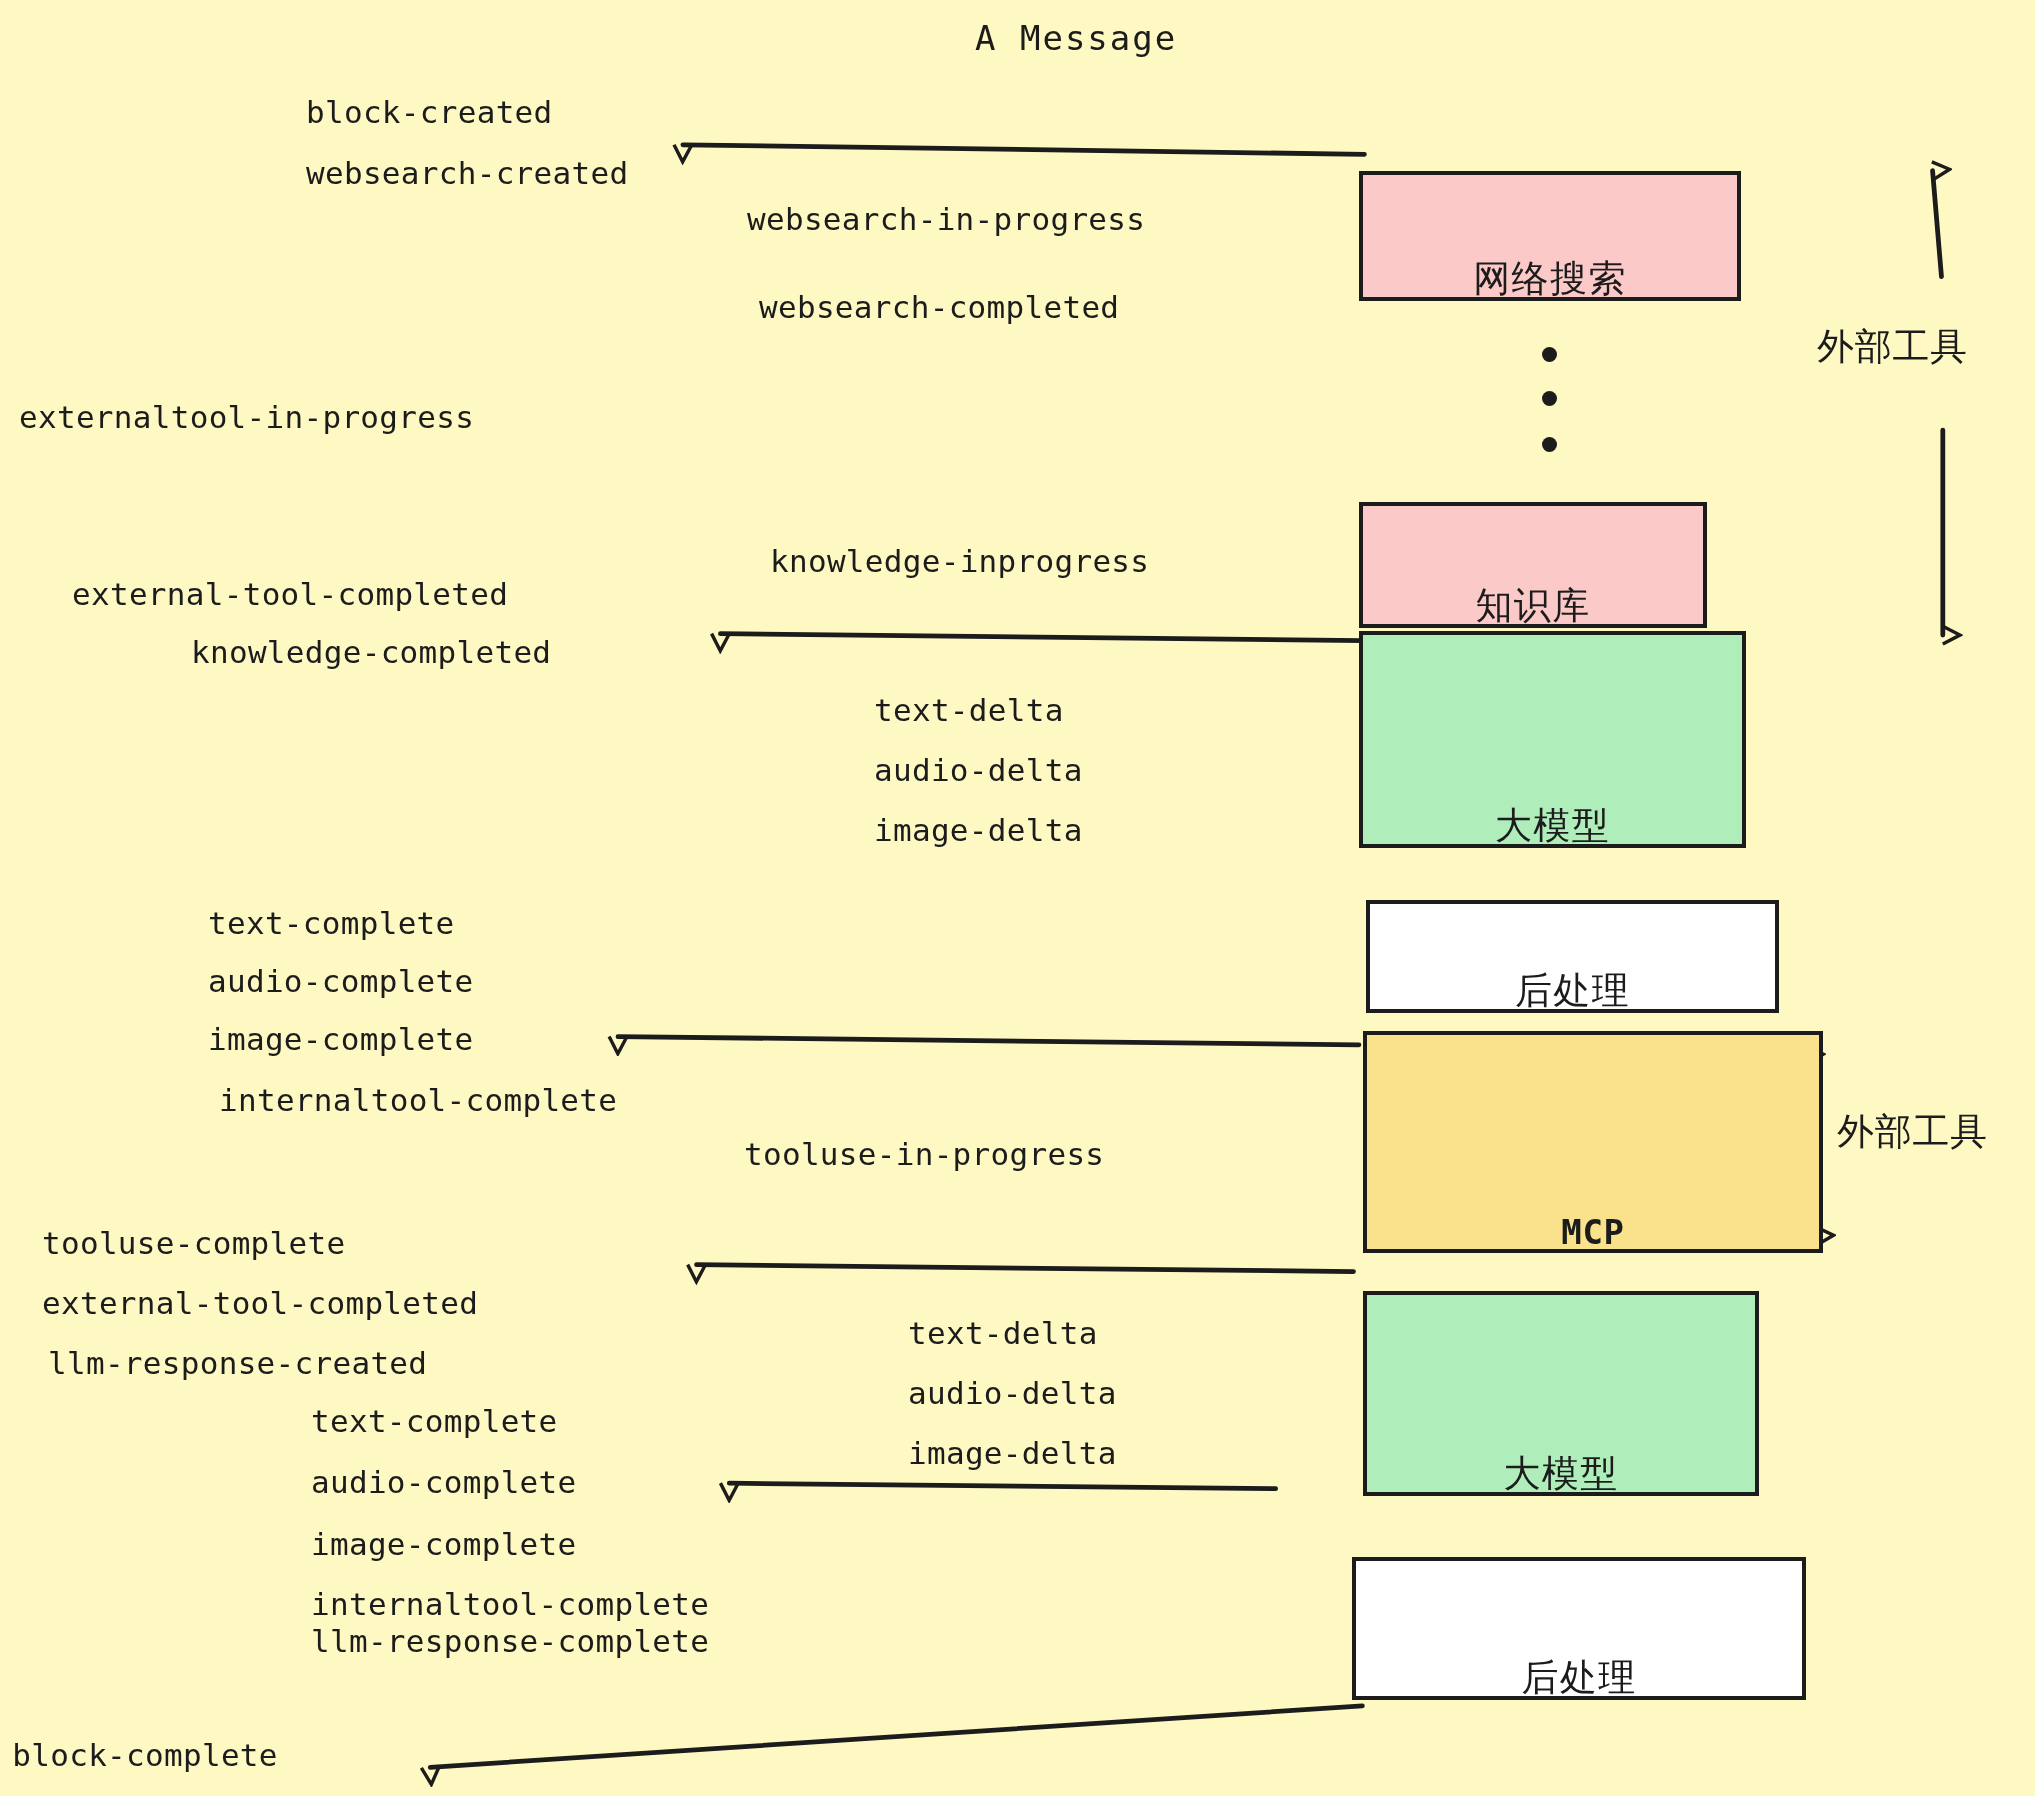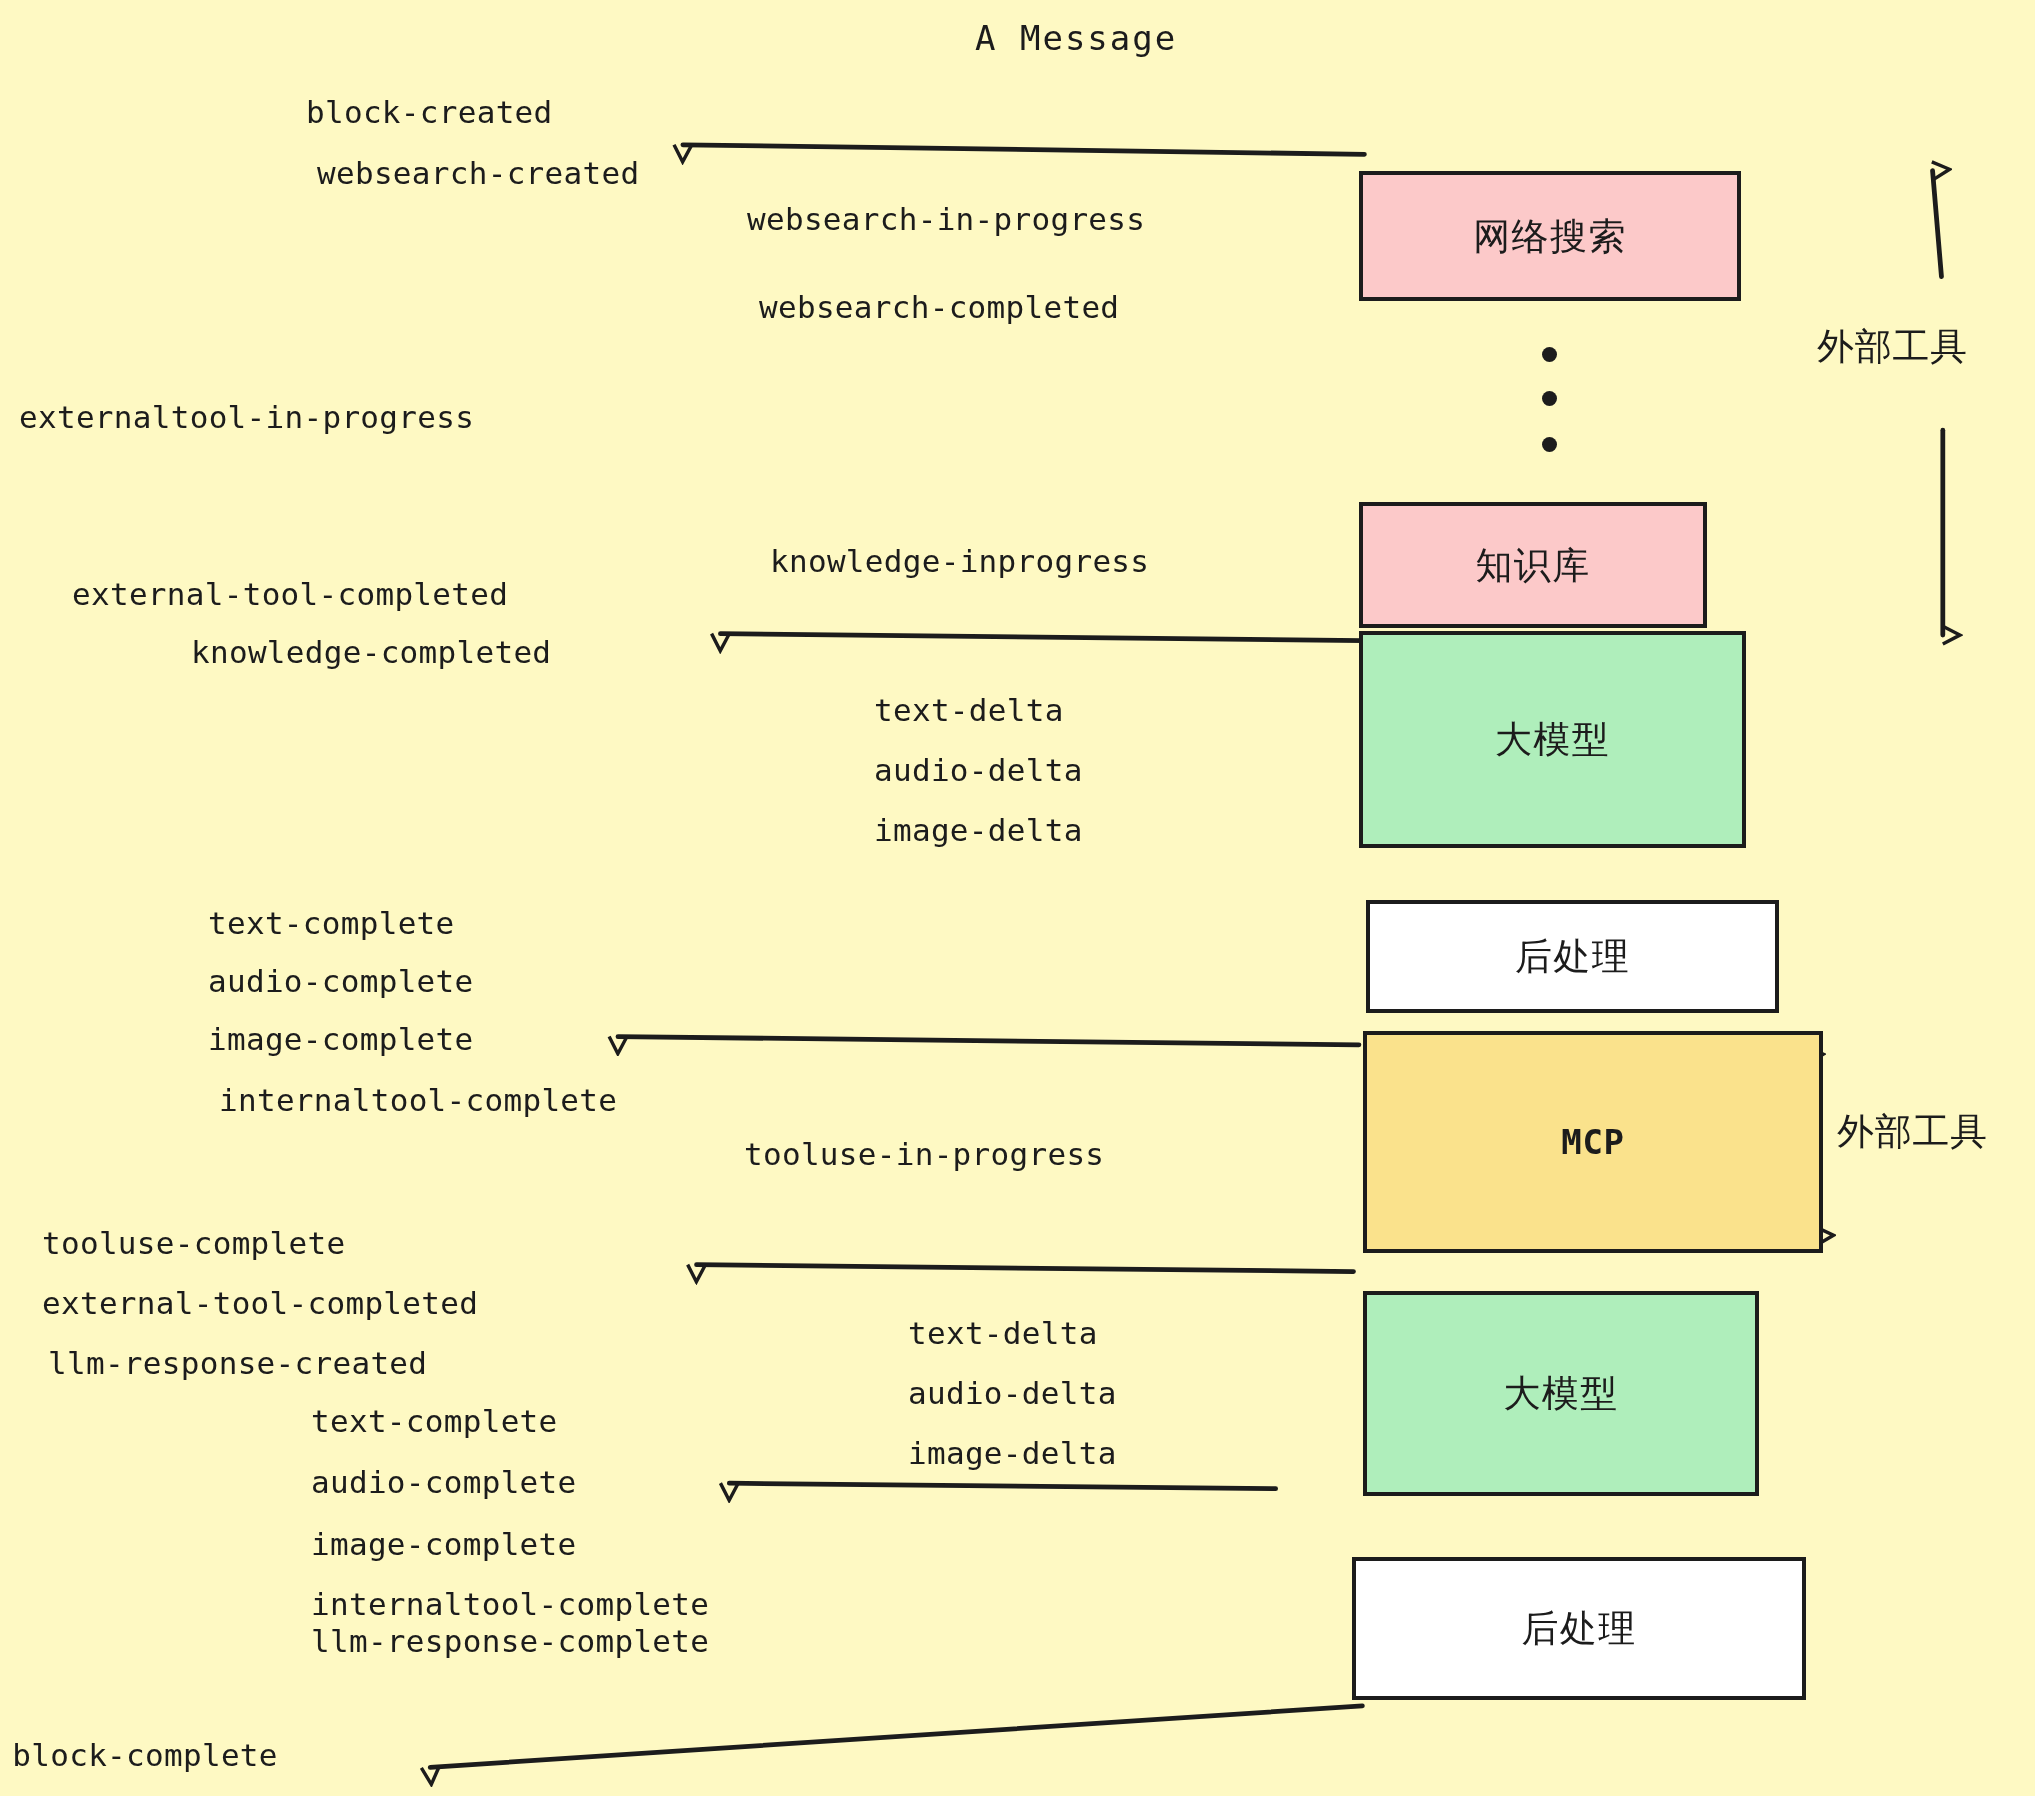--- a/index.html
+++ b/index.html
@@ -31,21 +31,21 @@
     font-family: "DejaVu Sans Mono", "Liberation Mono", monospace;
     font-size: 34px;
     letter-spacing: 2px;
     line-height: 1;
   }
   .node {
     position: absolute;
     box-sizing: border-box;
     border: 4.8px solid #1c1c1c;
     display: flex;
-    align-items: center;
+    align-items: flex-end;
     justify-content: center;
     color: #1c1c1c;
   }
   .node-label {
     font-family: "DejaVu Sans", "Liberation Sans", sans-serif;
     font-size: 37px;
     letter-spacing: 1.4px;
     line-height: 1;
   }
   .node-label.latin {
@@ -166,21 +166,21 @@
   </div>
 
   <div class="dot" style="left:1542px; top:347px;"></div>
   <div class="dot" style="left:1542px; top:391px;"></div>
   <div class="dot" style="left:1542px; top:437px;"></div>
 
   <div class="side-label" style="left:1817px; top:328px;">外部工具</div>
   <div class="side-label" style="left:1837px; top:1113px;">外部工具</div>
 
   <div class="evt" style="left:306px;  top:97px;">block-created</div>
-  <div class="evt" style="left:306px;  top:158px;margin-left:11px;">websearch-created</div>
+  <div class="evt" style="left:306px;  top:158px;">websearch-created</div>
   <div class="evt" style="left:747px; top:204px;">websearch-in-progress</div>
   <div class="evt" style="left:759px; top:292px;">websearch-completed</div>
   <div class="evt" style="left:19px;   top:402px;text-align:right;">externaltool-in-progress</div>
 
   <div class="evt" style="left:770px; top:546px;">knowledge-inprogress</div>
   <div class="evt" style="left:72px;  top:579px;">external-tool-completed</div>
   <div class="evt" style="left:191px;  top:637px;text-align:center;">knowledge-completed</div>
 
   <div class="evt" style="left:874px; top:695px;">text-delta</div>
   <div class="evt" style="left:874px; top:755px;">audio-delta</div>

